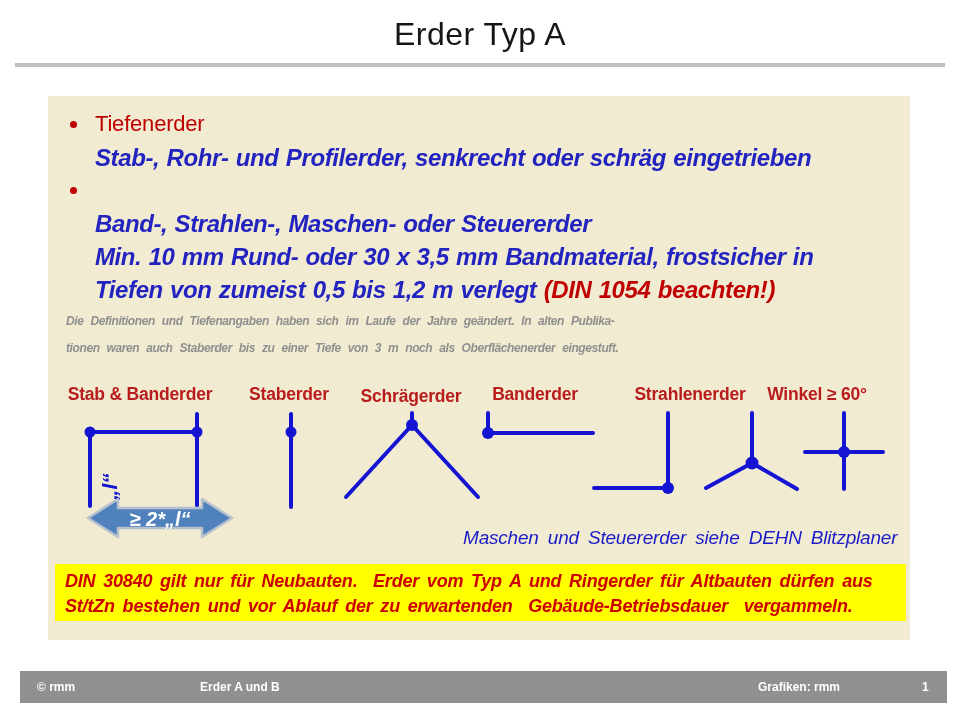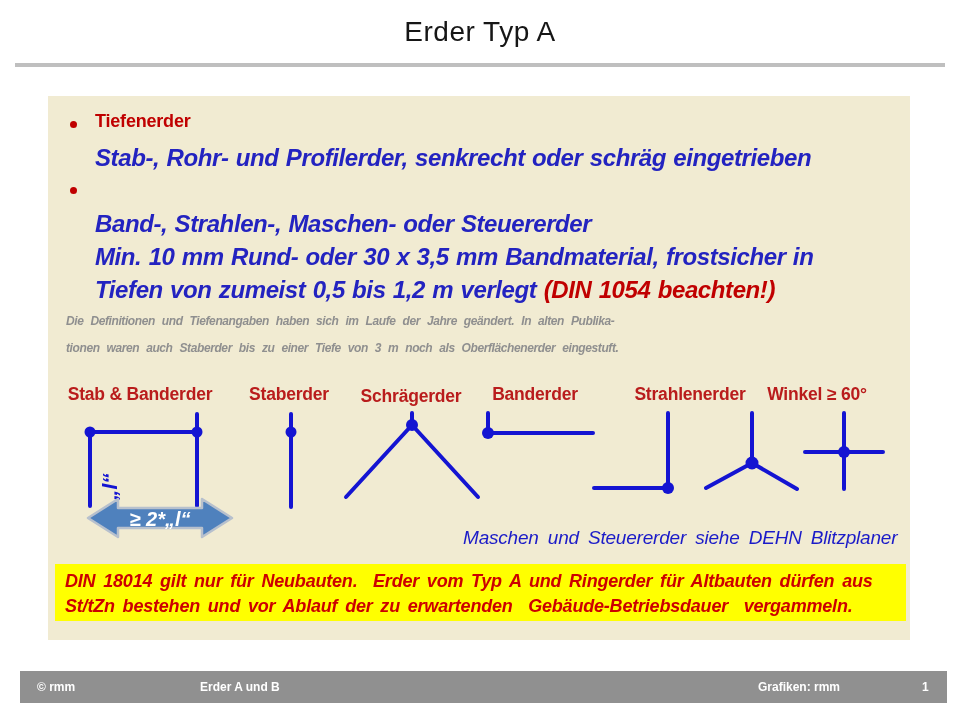--- a/index.html
+++ b/index.html
@@ -11,28 +11,28 @@
     --warning-yellow:#ffff00;
     --warning-red:#cc0000;
     --footer-gray:#909090;
     --arrow-fill:#4f81bd;
   }
   html,body{margin:0;padding:0;background:#fff;}
   body{font-family:"Liberation Sans",sans-serif;}
   .slide{position:relative;width:960px;height:720px;background:#fff;overflow:hidden;}
 
   .title{position:absolute;left:0;top:16px;width:100%;text-align:center;
-         font-size:28px;font-weight:400;color:#161616;letter-spacing:.5px;}
+         font-size:32px;font-weight:400;color:#161616;letter-spacing:.5px;}
   .title-rule{position:absolute;left:15px;top:63px;width:930px;height:4px;background:#bfbfbf;}
 
   .panel{position:absolute;left:48px;top:96px;width:862px;height:544px;background:var(--panel-cream,#f1ebd2);}
 
   .txt{position:absolute;white-space:pre;}
   .bullet-dot{position:absolute;width:7px;height:7px;border-radius:50%;background:var(--accent-red,#c00000);}
-  .hdr{font-size:18px;font-weight:bold;color:var(--accent-red,#c00000);letter-spacing:-.2px;}
+  .hdr{font-size:22px;font-weight:normal;color:var(--accent-red,#c00000);letter-spacing:-.2px;}
   .blue-line{font-size:24px;font-weight:bold;font-style:italic;color:var(--accent-blue,#2323c0);
              letter-spacing:-.4px;word-spacing:1px;}
   .red-part{color:var(--accent-red,#c00000);}
   .note-line{font-size:12px;font-weight:bold;font-style:italic;color:var(--note-gray,#8f8f8f);
              letter-spacing:-.4px;word-spacing:4px;}
   .diag-label{position:absolute;transform:translateX(-50%);font-size:17.5px;font-weight:bold;
               color:#b91c1c;white-space:pre;letter-spacing:-.2px;}
   .maschen{font-size:19px;font-weight:normal;font-style:italic;color:#1b1bc8;
            letter-spacing:-.2px;word-spacing:4px;}
 
@@ -117,21 +117,21 @@
 
     <g>
       <path class="dline" d="M805 452 H883 M844 413 V489"></path>
       <circle class="ddot" cx="844" cy="452" r="6"></circle>
     </g>
   </svg>
 
   <div class="txt maschen" style="left:463px;top:527px;">Maschen und Steuererder siehe DEHN Blitzplaner</div>
 
   <div class="warning-box">
-    <div class="warn-line" style="top:7px;">DIN 18014 gilt nur für Neubauten.  Erder vom Typ A und Ringerder für Altbauten dürfen aus</div>
+    <div class="warn-line" style="top:7px;">DIN 30840 gilt nur für Neubauten.  Erder vom Typ A und Ringerder für Altbauten dürfen aus</div>
     <div class="warn-line" style="top:32px;">St/tZn bestehen und vor Ablauf der zu erwartenden  Gebäude-Betriebsdauer  vergammeln.</div>
   </div>
 
   <div class="footer">
     <div class="txt" style="left:17px;">© rmm</div>
     <div class="txt" style="left:180px;">Erder A und B</div>
     <div class="txt" style="left:738px;">Grafiken: rmm</div>
     <div class="txt" style="left:902px;">1</div>
   </div>
 

